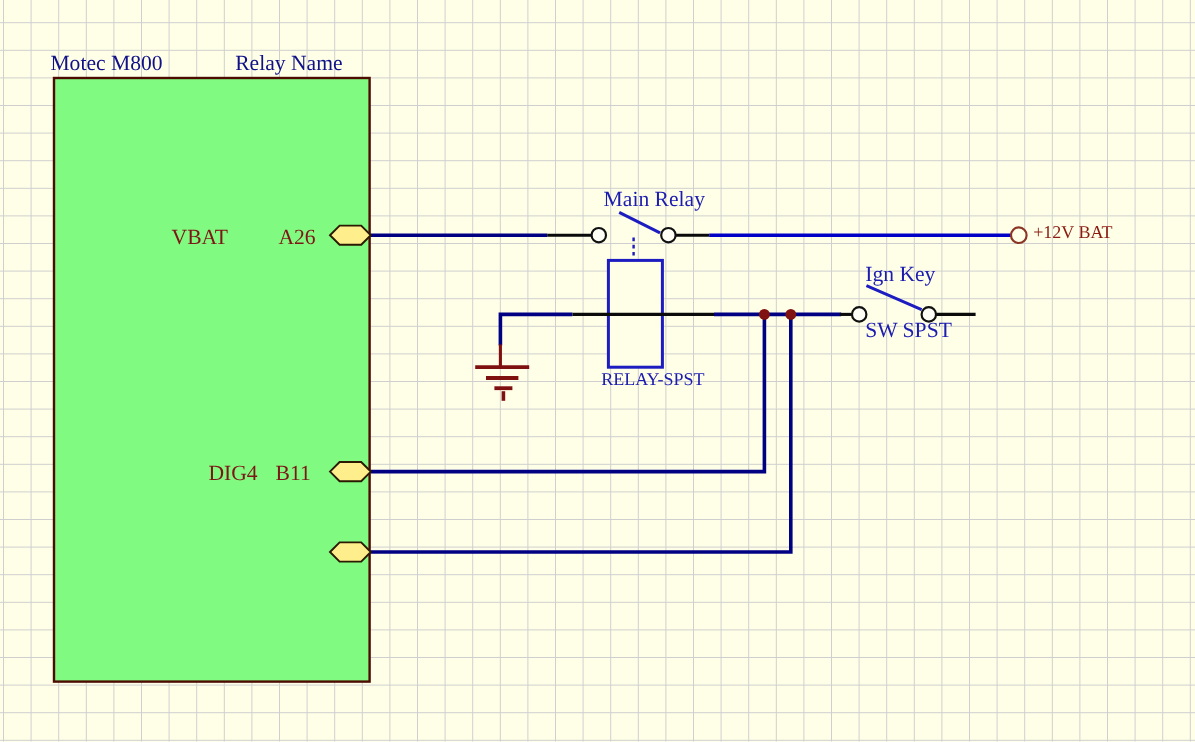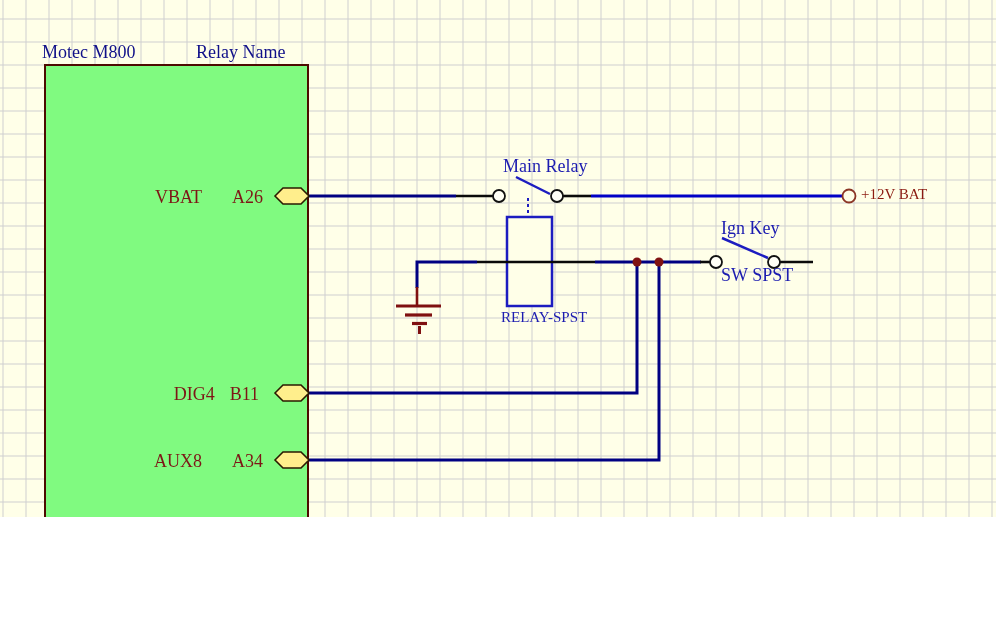--- a/index.html
+++ b/index.html
@@ -1,18 +1,18 @@
 <!DOCTYPE html>
 <html><head>
 <meta charset="utf-8">
 <style>
   html,body{margin:0;padding:0;}
   .canvas{
     position:relative;
-    width:996px;height:517px;
+    width:996px;height:618px;
     background-color:#FFFFE8;
     background-image:
       linear-gradient(to right,#CFCFCF 1px,transparent 1px),
       linear-gradient(to bottom,#CFCFCF 1px,transparent 1px);
     background-size:23px 23px;
     background-position:2.5px 18.5px;
     font-family:"Liberation Serif",serif;
     overflow:hidden;
     text-decoration:underline;
   }
@@ -74,29 +74,25 @@
     <polygon points="275,196 283,188 301,188 309,196 301,204 283,204" fill="#FFEE8C" stroke="#2A1A00" stroke-width="1.6"></polygon>
     <polygon points="275,393 283,385 301,385 309,393 301,401 283,401" fill="#FFEE8C" stroke="#2A1A00" stroke-width="1.6"></polygon>
     <polygon points="275,460 283,452 301,452 309,460 301,468 283,468" fill="#FFEE8C" stroke="#2A1A00" stroke-width="1.6"></polygon>
   </svg>
 
   <div class="txt navy t18" style="left:42px;top:43px;">Motec M800</div>
   <div class="txt navy t18" style="left:196px;top:43px;">Relay Name</div>
 
   <div class="pinrow" style="left:33px;top:187px;">
     <span class="maroon t18">VBAT</span>
-      <span class="maroon t18" style="margin-left:15px;">A26</span>
+      <span class="maroon t18" style="margin-left:27px;">A26</span>
   </div>
   <div class="pinrow" style="left:29px;top:384px;">
     <span class="maroon t18">DIG4</span>
       <span class="maroon t18" style="">B11</span>
-  </div>
-  <div class="pinrow" style="left:33px;top:451px;">
-    <span class="maroon t18">AUX8</span>
-      <span class="maroon t18" style="margin-left:15px;">A34</span>
   </div>
 
   <div class="txt blue t18" style="left:503px;top:157px;">Main Relay</div>
   <div class="txt blue t19" style="left:501px;top:310px;">RELAY-SPST</div>
 
   <div class="txt blue t18" style="left:721px;top:219px;">Ign Key</div>
   <div class="txt blue t18" style="left:721px;top:266px;">SW SPST</div>
 
   <div class="txt redtext t19" style="left:861px;top:187px;">+12V BAT</div>
 

